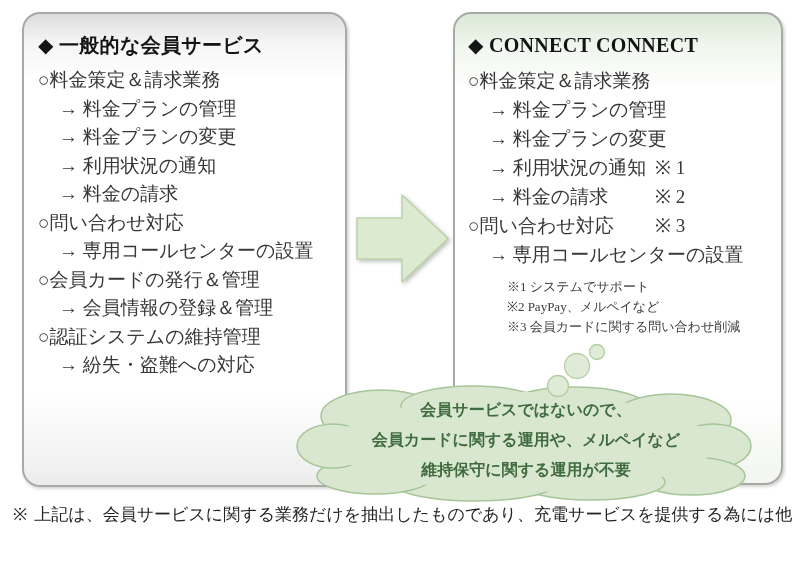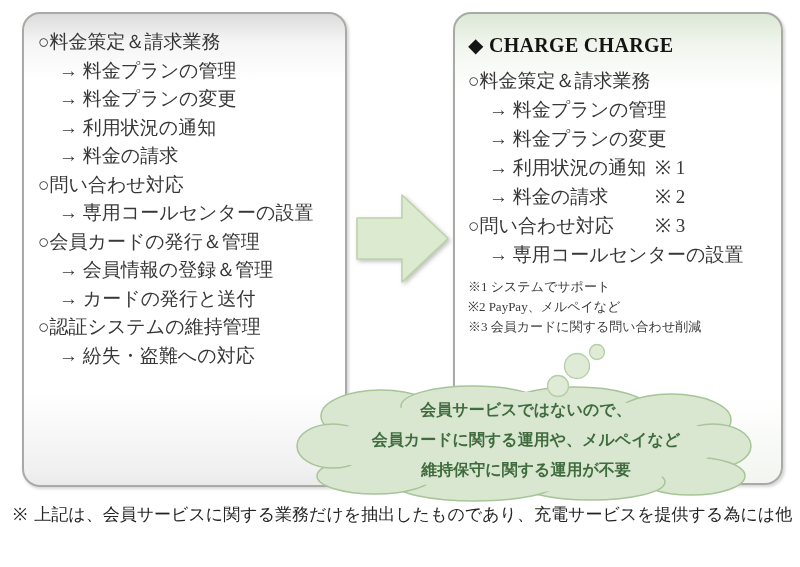--- a/index.html
+++ b/index.html
@@ -33,21 +33,21 @@
     position:relative;
     font-size:19px;color:#373737;line-height:28.5px;
     white-space:nowrap;
   }
   .panel-right .line{line-height:29px;}
   .line.indent{padding-left:21px;}
   .note{
     position:absolute;left:187px;top:0;
     color:#373737;
   }
-  .fnotes{margin-top:8px;}
+  .fnotes{margin-top:8px;margin-left:39px;}
   .fn{
     font-size:13px;color:#3c3c3c;line-height:20px;white-space:nowrap;
   }
   .fn.fn-indent{padding-left:28px;}
   .arrow-wrap{
     position:absolute;left:354px;top:190px;width:98px;height:98px;
     filter:drop-shadow(2px 2.5px 2px rgba(110,120,110,0.45));
   }
   .cloud-wrap{position:absolute;left:293px;top:382px;width:462px;height:122px;z-index:5;}
   .bubbles-wrap{position:absolute;left:546px;top:340px;width:62px;height:58px;z-index:6;}
@@ -61,38 +61,38 @@
     font-size:17px;line-height:29.5px;color:#242424;
   }
   .bn-row{white-space:nowrap;}
   .bn-marker{margin-right:7px;}
   .bn-line2{padding-left:27px;}
 </style>
 </head>
 <body>
 
 <div class="panel panel-left">
+  <div class="panel-title">◆ 一般的な会員サービス</div>
   <div>
     <div class="line">○料金策定＆請求業務</div>
     <div class="line indent">→ 料金プランの管理</div>
     <div class="line indent">→ 料金プランの変更</div>
     <div class="line indent">→ 利用状況の通知</div>
     <div class="line indent">→ 料金の請求</div>
     <div class="line">○問い合わせ対応</div>
     <div class="line indent">→ 専用コールセンターの設置</div>
     <div class="line">○会員カードの発行＆管理</div>
     <div class="line indent">→ 会員情報の登録＆管理</div>
-    <div class="line indent">→ カードの発行と送付</div>
     <div class="line">○認証システムの維持管理</div>
     <div class="line indent">→ 紛失・盗難への対応</div>
   </div>
 </div>
 
 <div class="panel panel-right">
-  <div class="panel-title">◆ CHARGE CHARGE</div>
+  <div class="panel-title">◆ CONNECT CONNECT</div>
   <div>
     <div class="line">
       <span>○料金策定＆請求業務</span>
       <span class="note"></span>
     </div>
     <div class="line indent">
       <span>→ 料金プランの管理</span>
       <span class="note"></span>
     </div>
     <div class="line indent">

